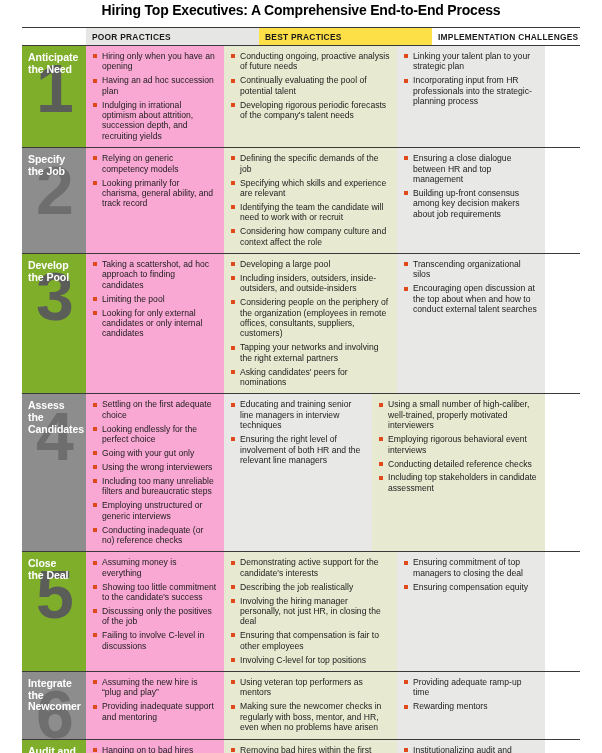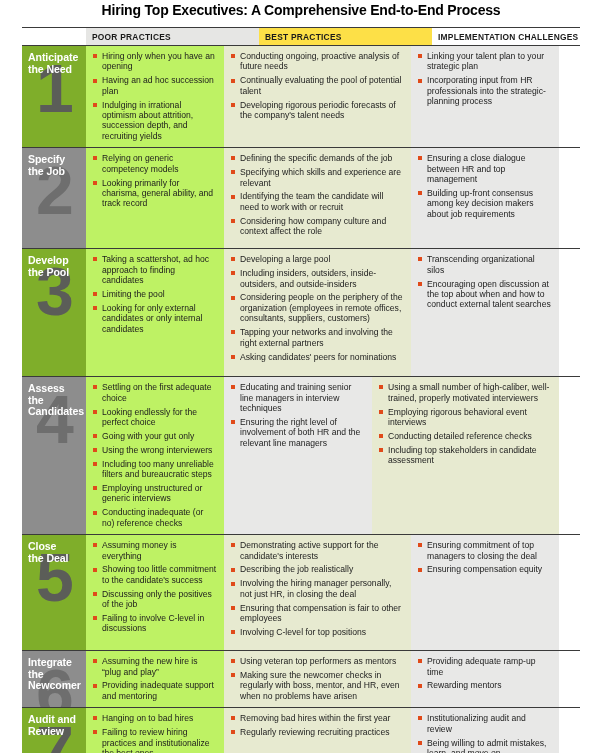--- a/index.html
+++ b/index.html
@@ -78,22 +78,22 @@
   .cell {
     box-sizing: border-box;
     position: relative;
     overflow: hidden;
   }
   .cell.label {
     width: 64px;
     position: relative;
     overflow: hidden;
   }
-  .cell.poor  { width: 138px; background: #bef264; }
-  .cell.best  { width: 187px; background: #e7ead0; }
+  .cell.poor  { width: 138px; background: #f9a8d4; }
+  .cell.best  { width: 173px; background: #e7ead0; }
   .cell.impl  { width: 148px; background: #e8e8e7; }
 
   .label.green { background: #7fae2a; }
   .label.gray  { background: #8d8d8d; }
 
   .step-name {
     position: relative;
     z-index: 2;
     color: #ffffff;
     font-size: 10.6px;

